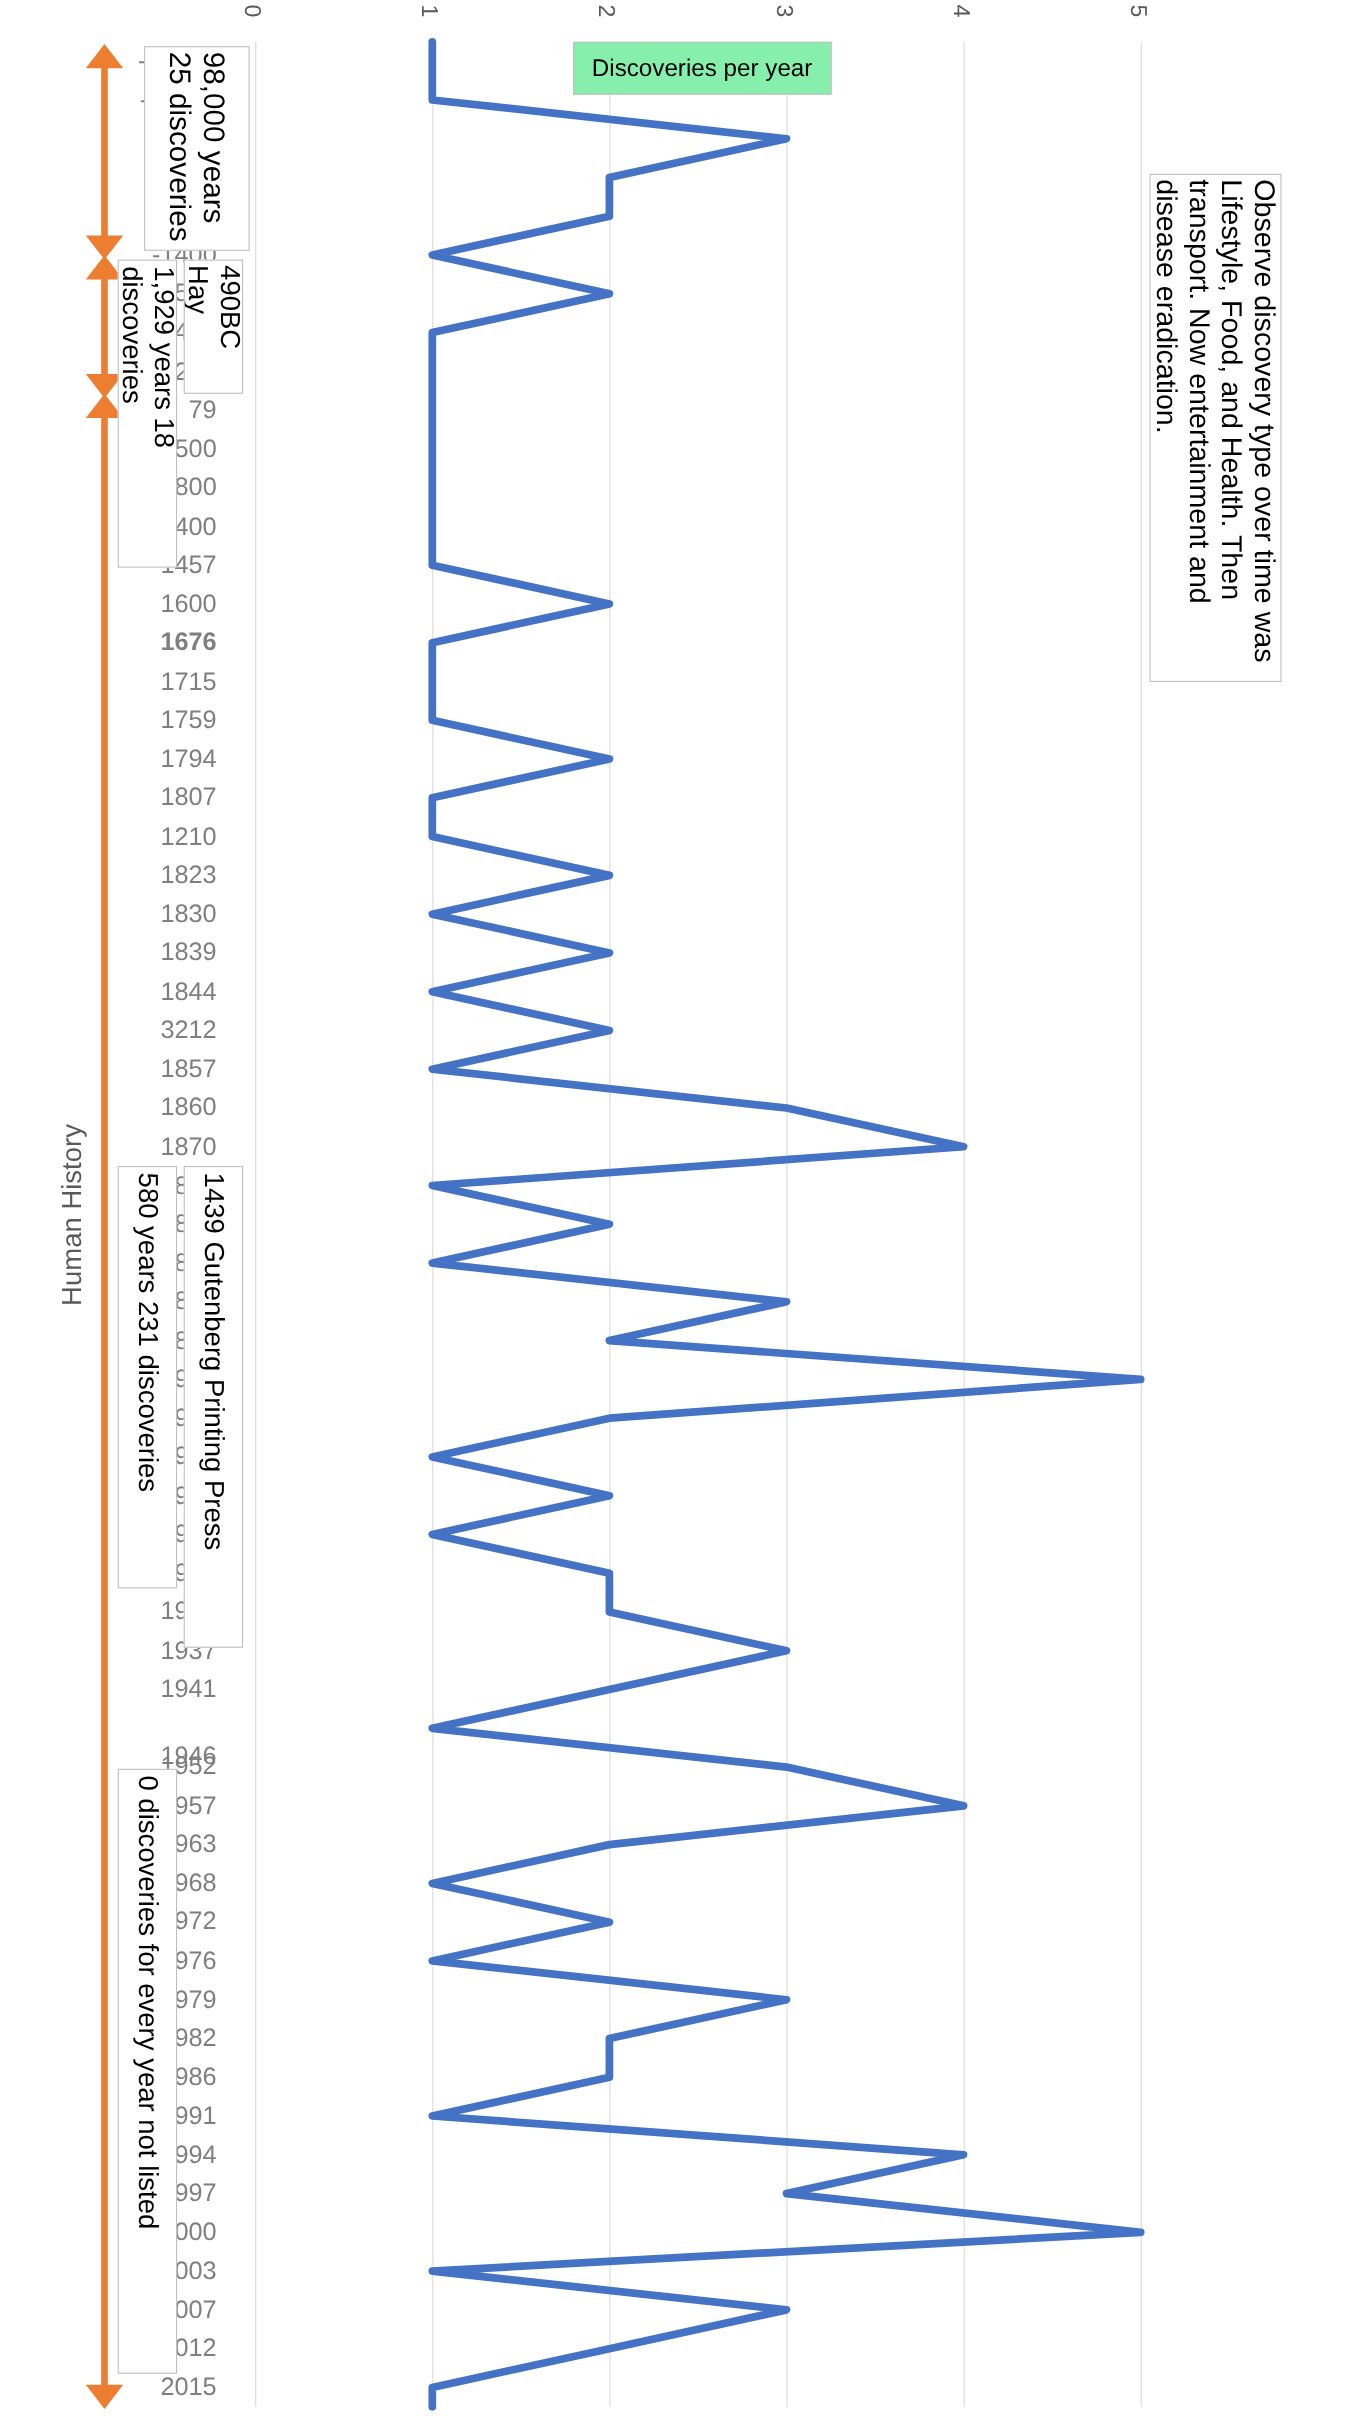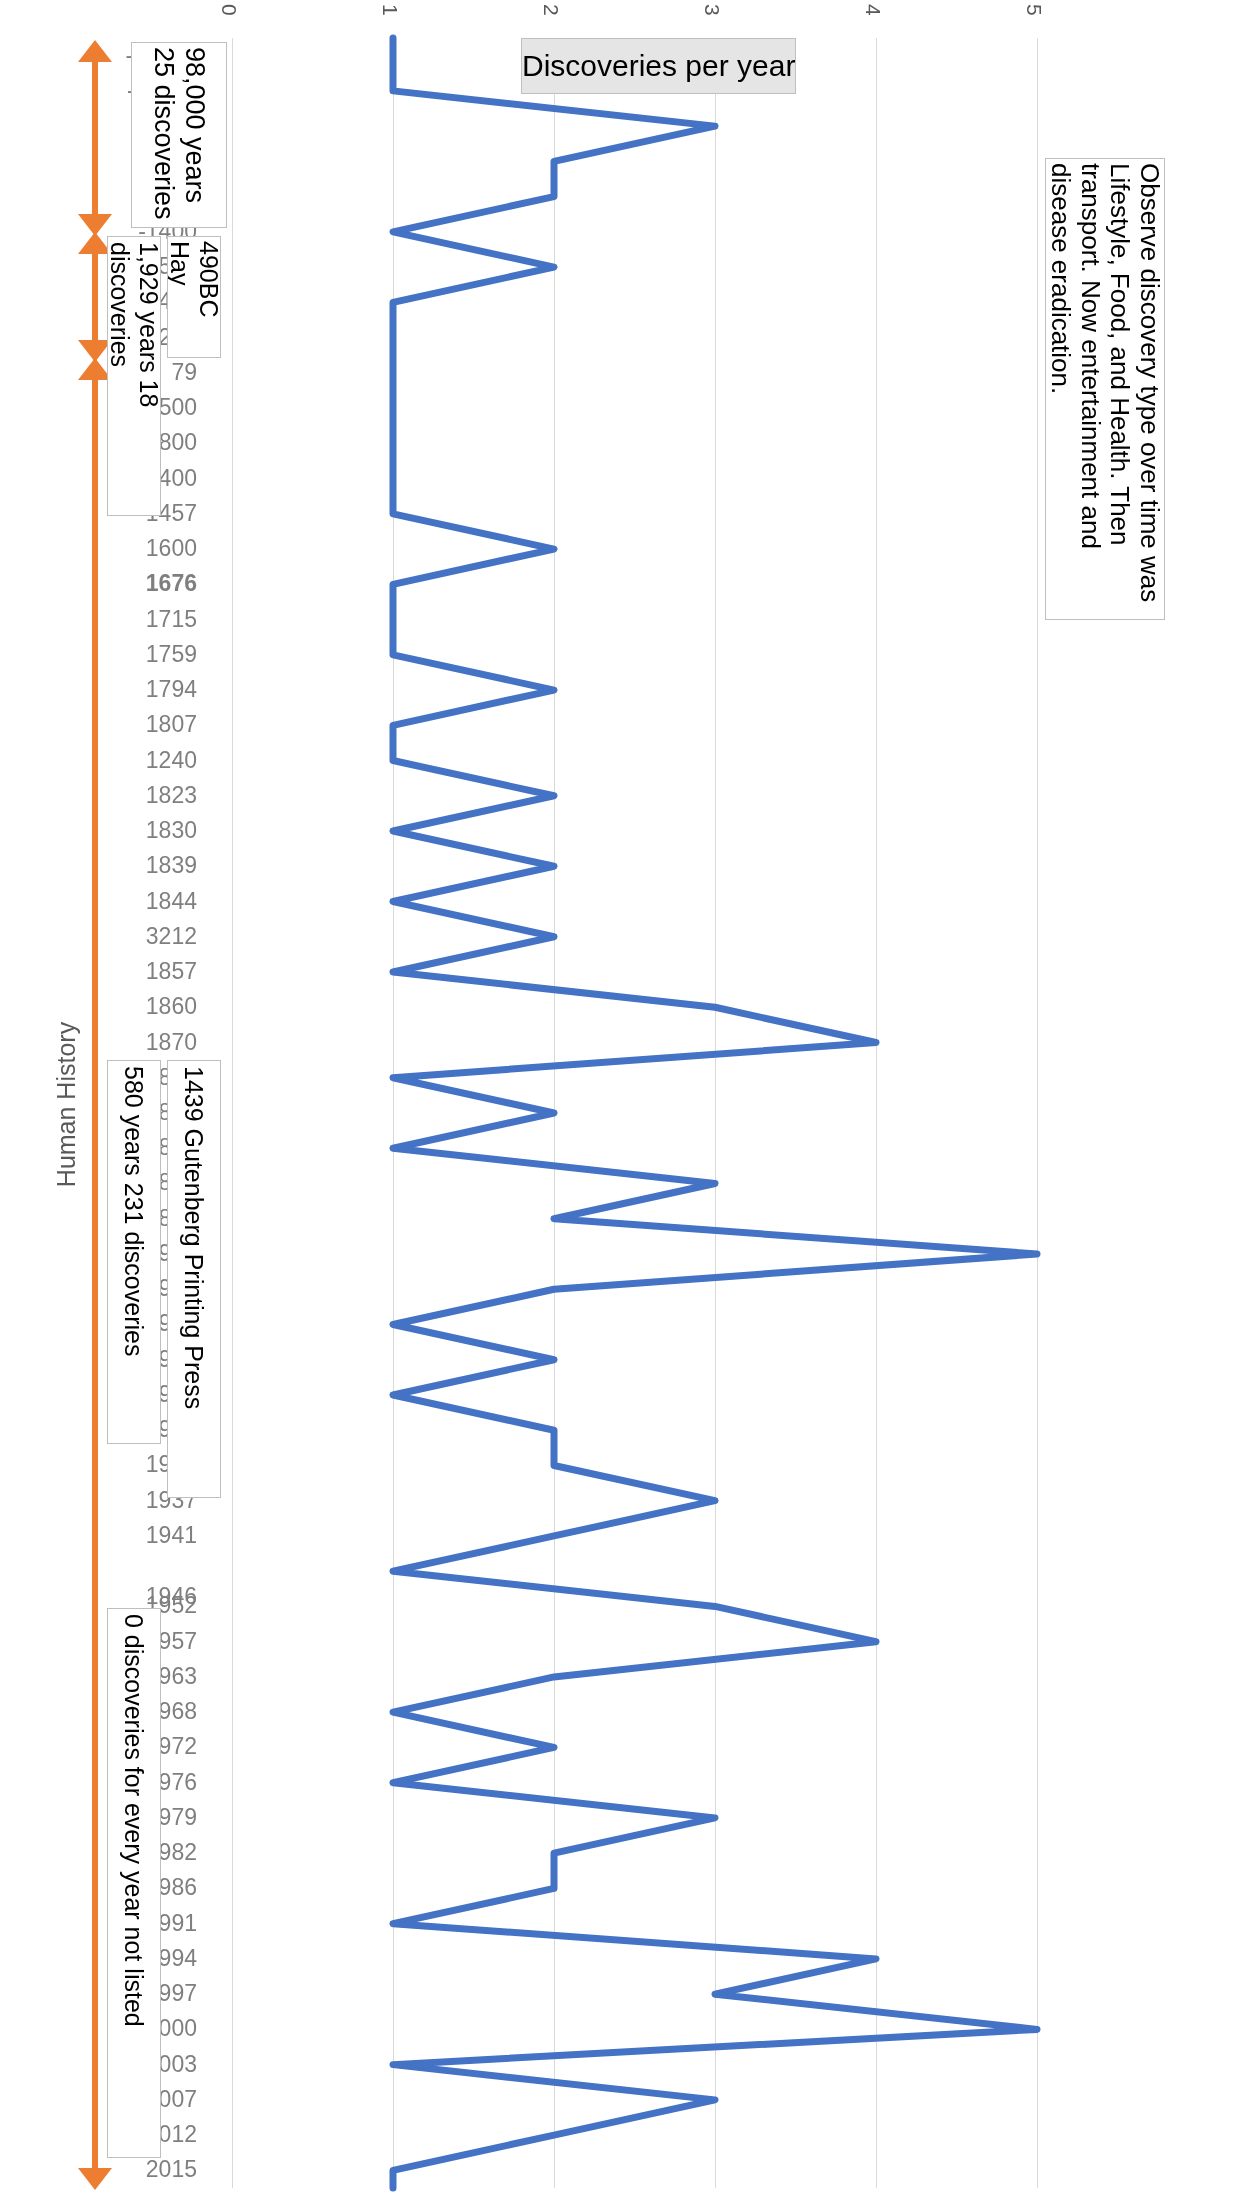--- a/index.html
+++ b/index.html
@@ -21,22 +21,22 @@
   .ycat{position:absolute;right:8px;font-size:23px;color:#7F7F7F;
         text-align:right;white-space:nowrap;line-height:1;}
 
   
   #axis-title{position:absolute;left:-44px;top:1090px;width:220px;
       font-size:25px;color:#595959;text-align:center;
       transform:rotate(-90deg);transform-origin:center center;white-space:nowrap;}
 
   
   #chart-title{position:absolute;left:521px;top:38px;
-      border:1px solid #BFBFBF;background:#e5e5e5;
-      padding:10px 0;font-size:30px;color:#000000;
+      border:1px solid #BFBFBF;background:#86efac;
+      padding:10px 16px;font-size:22px;color:#000000;
       white-space:nowrap;z-index:6;}
 
   
   .callout{position:absolute;border:1px solid #BFBFBF;background:#ffffff;
            color:#000000;box-sizing:border-box;z-index:5;overflow:hidden;}
   .callout .inner{position:absolute;left:50%;top:50%;
            transform:translate(-50%,-50%) rotate(90deg);
            white-space:pre-line;text-align:left;line-height:1.14;}
 
   
@@ -71,21 +71,21 @@
       <div class="ycat" style="top: 358.082px;">500</div>
       <div class="ycat" style="top: 393.328px;">800</div>
       <div class="ycat" style="top: 428.574px;">1400</div>
       <div class="ycat" style="top: 463.82px;">1457</div>
       <div class="ycat" style="top: 499.066px;">1600</div>
       <div class="ycat" style="top: 534.311px; font-weight: bold;">1676</div>
       <div class="ycat" style="top: 569.557px;">1715</div>
       <div class="ycat" style="top: 604.803px;">1759</div>
       <div class="ycat" style="top: 640.049px;">1794</div>
       <div class="ycat" style="top: 675.295px;">1807</div>
-      <div class="ycat" style="top: 710.541px;">1240</div>
+      <div class="ycat" style="top: 710.541px;">1210</div>
       <div class="ycat" style="top: 745.787px;">1823</div>
       <div class="ycat" style="top: 781.033px;">1830</div>
       <div class="ycat" style="top: 816.279px;">1839</div>
       <div class="ycat" style="top: 851.525px;">1844</div>
       <div class="ycat" style="top: 886.77px;">3212</div>
       <div class="ycat" style="top: 922.016px;">1857</div>
       <div class="ycat" style="top: 957.262px;">1860</div>
       <div class="ycat" style="top: 992.508px;">1870</div>
       <div class="ycat" style="top: 1027.75px;">1876</div>
       <div class="ycat" style="top: 1063px;">1884</div>

